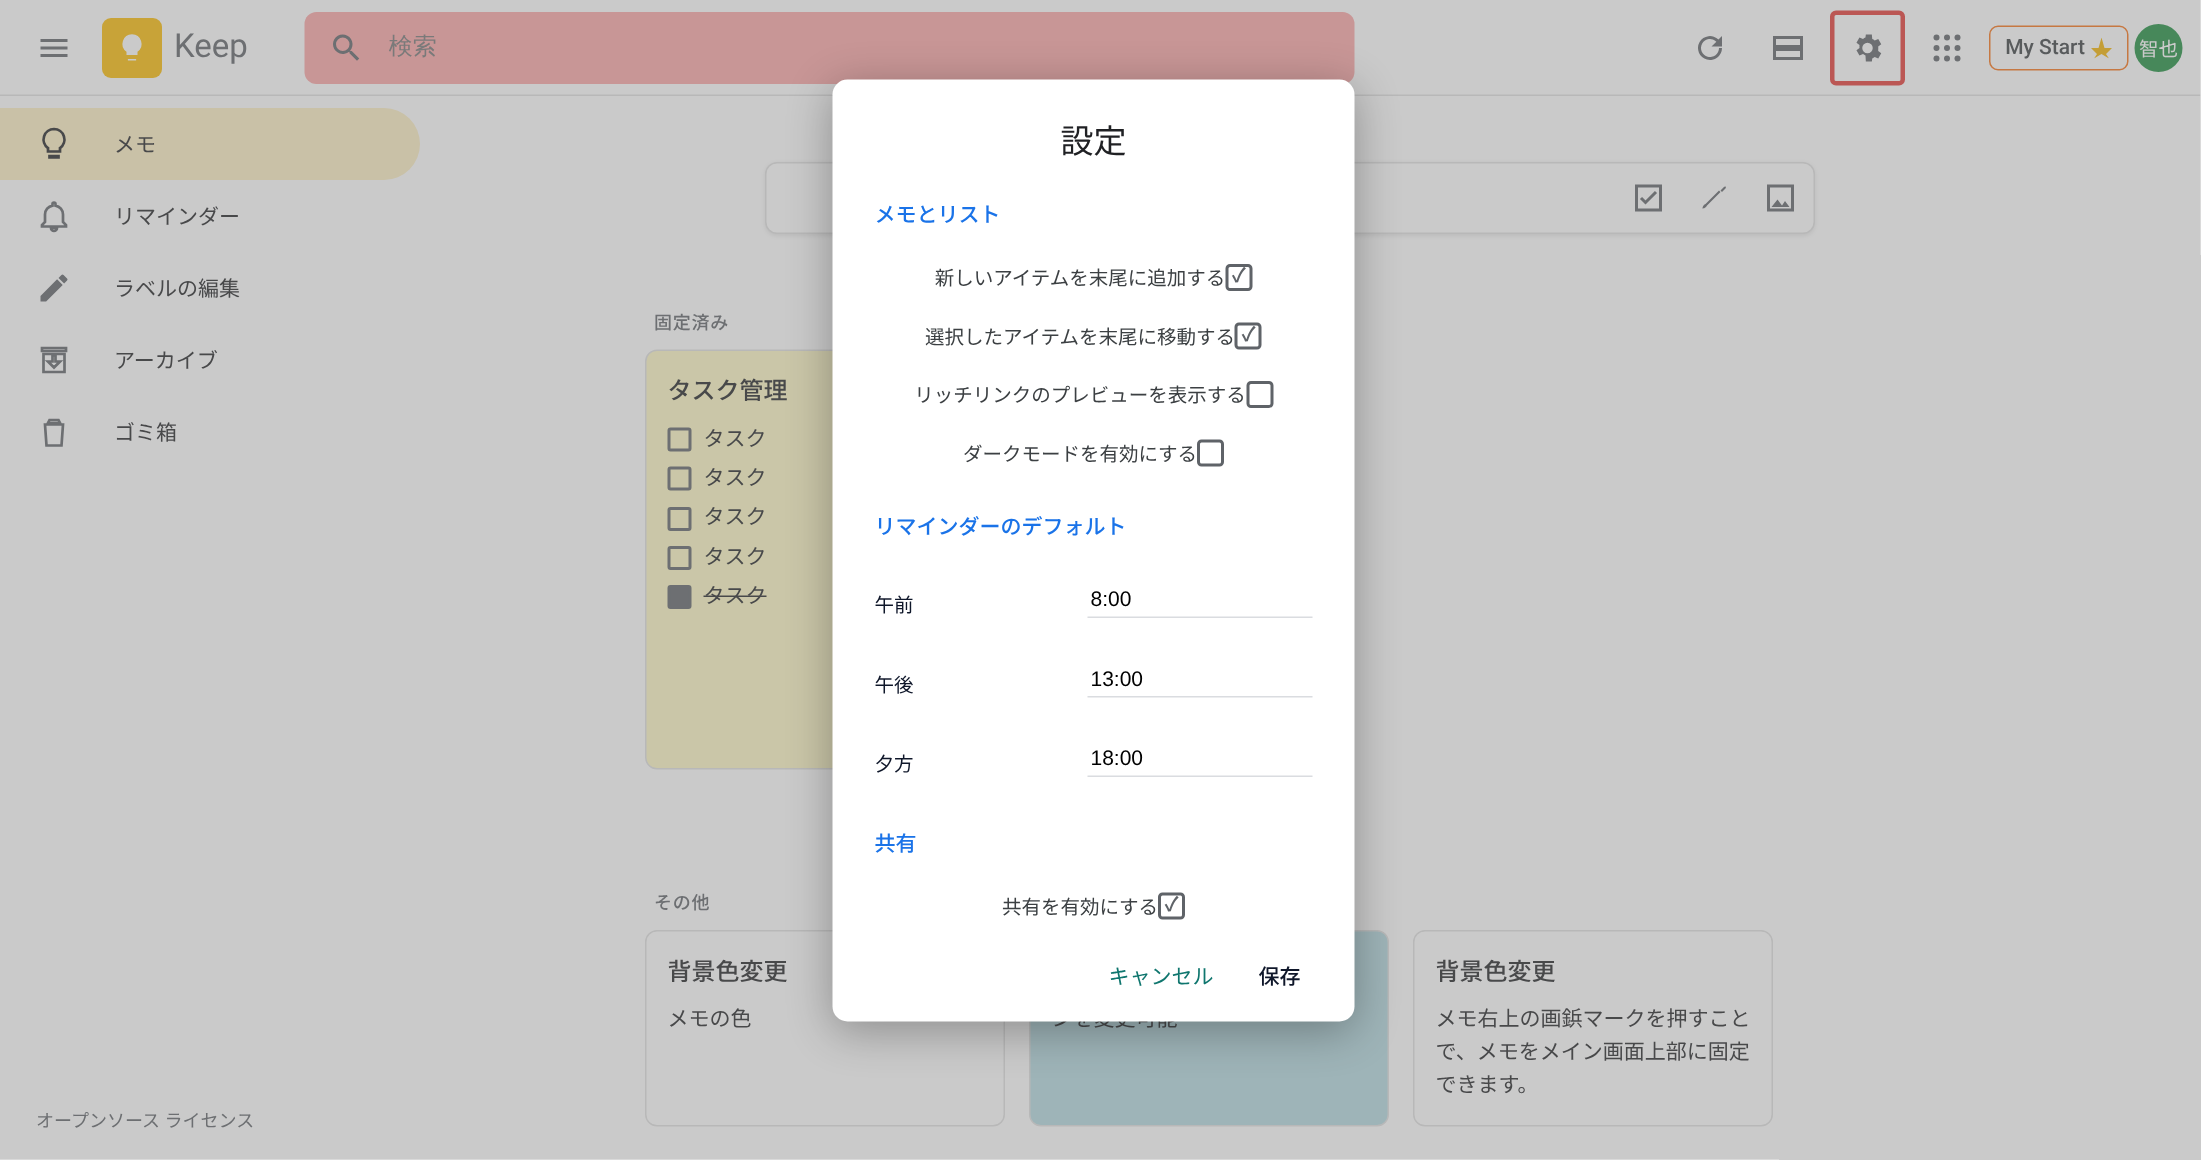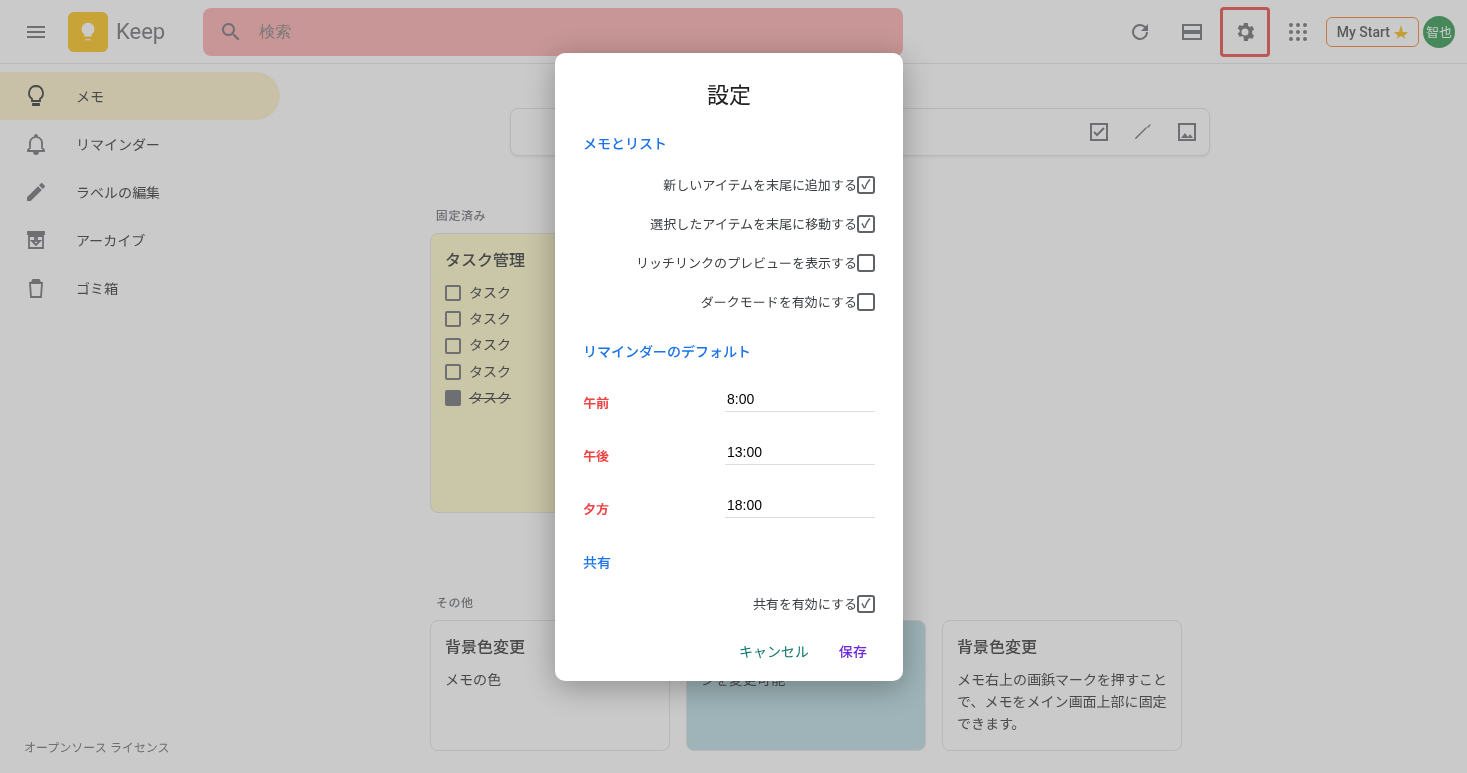--- a/index.html
+++ b/index.html
@@ -37,30 +37,30 @@
   .note.blue { background:#b3d9e0; }
   .note h3{font-size:16px; font-weight:500; margin-bottom:8px;}
   .chk{display:flex;align-items:center;gap:8px;margin:4px 0;}
   .chk .box{width:16px;height:16px;border:2px solid #5f6368;border-radius:2px; display:flex;align-items:center;justify-content:center;}
   
   .dialog { position: absolute; z-index: 100; left: 555px; top: 53px; width: 348px; background: #fff; border-radius: 10px; box-shadow: 0 6px 30px rgba(0,0,0,0.3); padding: 24px 0 16px; display:flex; flex-direction:column;}
   .dialog-title { text-align:center; font-size:22px; color:#202124; margin-bottom:24px;}
   .dialog-body { padding: 0 28px; overflow:auto;}
   .sec-head { color:#1a73e8; font-size:14px; font-weight:500; margin: 20px 0 12px; }
   .sec-head.first{margin-top:0;}
-  .opt-row { display:flex; align-items:center; justify-content:flex-end; padding: 10px 0; font-size:13px; color:#3c4043;}
+  .opt-row { display:flex; align-items:center; justify-content:center; padding: 10px 0; font-size:13px; color:#3c4043;}
   .cb { width:18px; height:18px; border:2px solid #5f6368; border-radius:3px; display:flex; align-items:center; justify-content:center; cursor:pointer;}
   .cb.checked { color:#5f6368; }
   .cb.checked::after{content:"✓"; font-size:13px; font-weight:700; line-height:1;}
   .time-row { display:flex; align-items:flex-end; justify-content:space-between; padding: 14px 0; font-size:13px;}
-  .time-row .tlabel{ color:#ef4444;font-weight:bold; }
+  .time-row .tlabel{ color:#0f172a; }
   .time-val { width:150px; border:none; border-bottom:1px solid #dadce0; padding:4px 2px; font-size:14px;}
   .dialog-actions { display:flex; justify-content:flex-end; gap:30px; padding: 18px 36px 4px; font-size:14px;}
   .act-cancel { color:#0f766e; cursor:pointer;}
-  .act-save { color:#6d28d9; font-weight:500; cursor:pointer;}
+  .act-save { color:#0f172a; font-weight:500; cursor:pointer;}
 </style>
 </head>
 <body>
 
 <div class="header">
   <button class="icon-btn">
     <svg viewBox="0 0 24 24">
         <path d="M3 6h18v2H3zM3 11h18v2H3zM3 16h18v2H3z"></path>
       </svg>
   </button>

